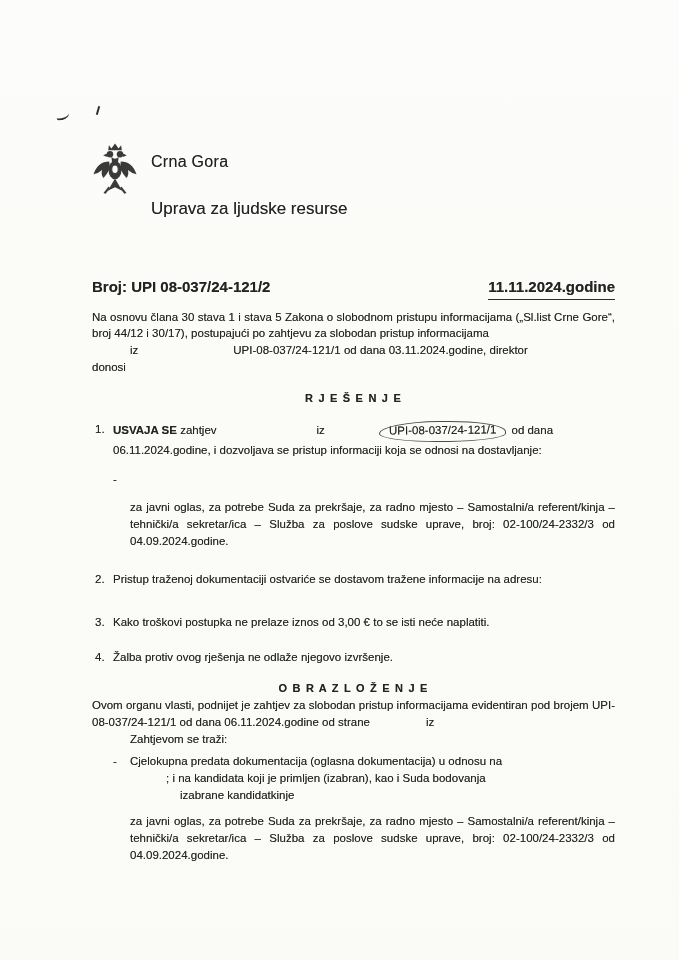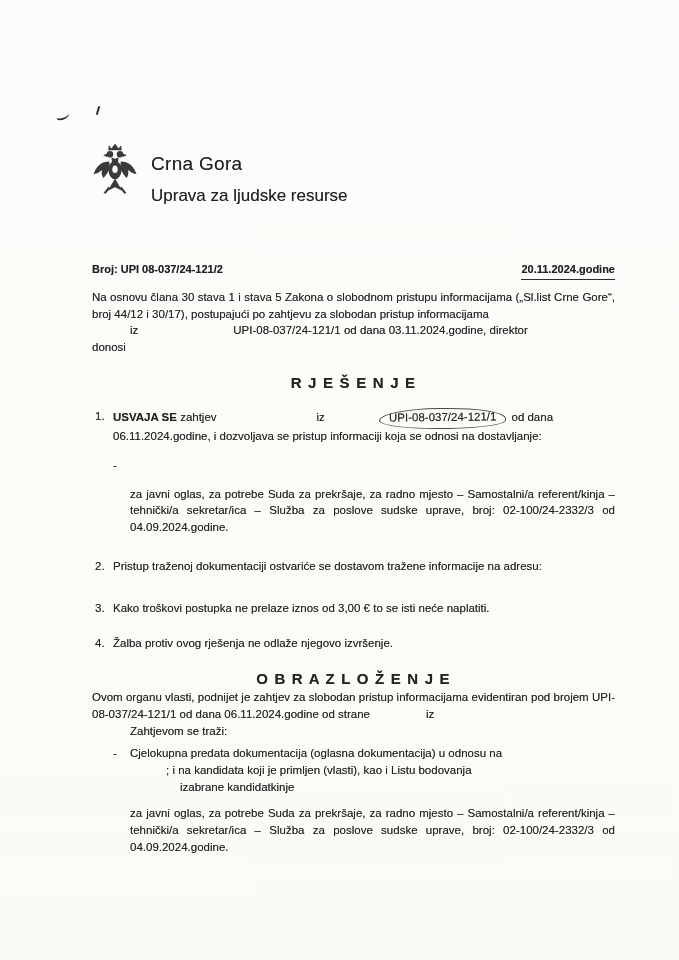--- a/index.html
+++ b/index.html
@@ -15,32 +15,32 @@
 
   
   .mark1{position:absolute;left:56px;top:111px;width:13px;height:7px;
          border-bottom:2px solid #2e2e2e;border-radius:0 0 70% 40%;transform:rotate(-10deg);}
   .mark2{position:absolute;left:97px;top:106px;width:2px;height:9px;background:#2f2f2f;transform:rotate(16deg);}
 
   
   .letterhead{display:flex;align-items:flex-start;gap:13px;}
   .emblem{flex:none;display:inline-block;}
   .org{padding-top:8px;}
-  .org-country{font-size:19px;letter-spacing:0.3px;margin-bottom:6px;}
+  .org-country{font-size:16px;letter-spacing:0.3px;margin-bottom:24px;}
   .org-dept{font-size:17px;}
 
   
   .meta{display:flex;justify-content:space-between;align-items:baseline;margin-top:54px;
-        font-weight:bold;font-size:11px;}
+        font-weight:bold;font-size:15px;}
   .date{border-bottom:1.4px solid #2b2b2b;padding-bottom:1px;}
 
   .preamble{margin-top:9px;}
   .iz-line{margin-left:38px;}
 
-  .doc-title{text-align:center;font-size:15px;font-weight:bold;margin:16px 0 0 0;letter-spacing:1.2px;}
+  .doc-title{text-align:center;font-size:11px;font-weight:bold;margin:16px 0 0 0;letter-spacing:1.2px;}
 
   .item{display:flex;margin-top:14px;}
   .inum{width:18px;flex:none;margin-left:3px;}
   .ibody{flex:1;min-width:0;}
   .subbullet{display:flex;margin-top:12px;}
   .dash{width:17px;flex:none;}
   .subpara{margin-left:17px;margin-top:12px;}
 
   .circled{display:inline-block;border:1.5px solid #4b4b4b;
            border-radius:50% 50% 48% 52% / 62% 58% 42% 46%;
@@ -88,21 +88,21 @@
         </svg>
       </span>
       <div class="org">
         <div class="org-country">Crna Gora</div>
         <div class="org-dept">Uprava za ljudske resurse</div>
       </div>
     </header>
 
     <div class="meta">
       <span>Broj: UPI 08-037/24-121/2</span>
-      <span class="date">20.11.2024.godine</span>
+      <span class="date">11.11.2024.godine</span>
     </div>
 
     <section class="preamble">
       <p class="just">Na osnovu člana 30 stava 1 i stava 5  Zakona o slobodnom  pristupu informacijama („Sl.list Crne Gore“, broj 44/12 i 30/17), postupajući po zahtjevu  za slobodan pristup informacijama</p>
       <p class="iz-line"><span>iz</span><span class="gap" style="width:95px"></span><span>UPI-08-037/24-121/1 od dana 03.11.2024.godine, direktor</span></p>
       <p>donosi</p>
     </section>
 
     <h1 class="doc-title">R J E Š E N J E</h1>
 
@@ -142,21 +142,21 @@
     <h2 class="doc-title title2">O B R A Z L O Ž E N J E</h2>
 
     <section>
       <p class="just p1"><span>Ovom organu vlasti, podnijet je zahtjev za slobodan pristup informacijama evidentiran pod brojem UPI-08-037/24-121/1 od dana 06.11.2024.godine od strane</span><span class="gap" style="width:56px"></span><span>iz</span></p>
       <p class="indent38">Zahtjevom se traži:</p>
 
       <div class="bullet2">
         <span class="dash" style="margin-left:21px">-</span>
         <div>
           <p>Cjelokupna predata dokumentacija (oglasna dokumentacija) u odnosu na</p>
-          <p class="b2-indent">; i na kandidata koji je primljen (vlasti), kao i Listu bodovanja</p>
+          <p class="b2-indent">; i na kandidata koji je primljen (izabran), kao i Suda bodovanja</p>
           <p class="b3-indent">izabrane kandidatkinje</p>
         </div>
       </div>
 
       <p class="just repeat-para">za javni oglas, za potrebe Suda za prekršaje, za radno mjesto – Samostalni/a referent/kinja – tehnički/a sekretar/ica – Služba za poslove sudske uprave, broj: 02-100/24-2332/3 od 04.09.2024.godine.</p>
 
     </section>
 
   </div>
 </div>

